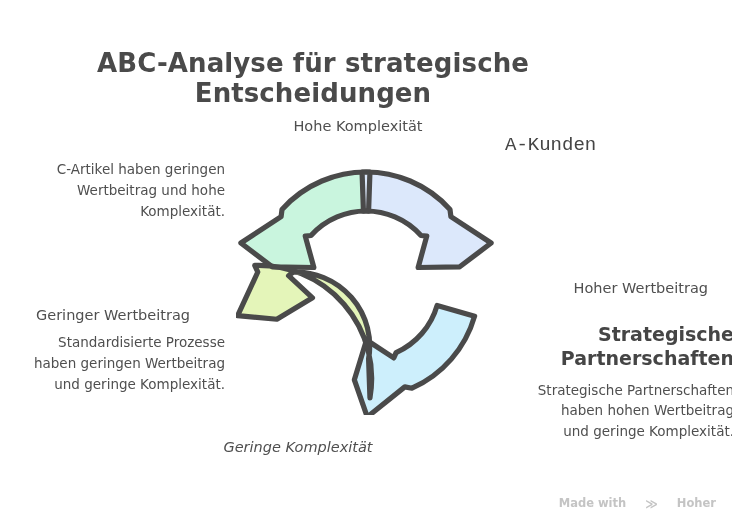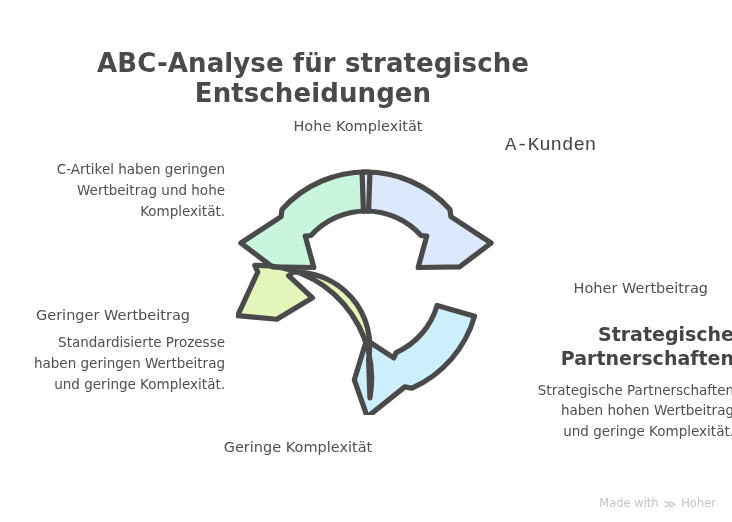--- a/index.html
+++ b/index.html
@@ -48,20 +48,21 @@
     left: 0;
     top: 118px;
     width: 716px;
     text-align: center;
   }
   .axis-bottom {
     left: 0;
     top: 439px;
     width: 596px;
     text-align: center;
+    font-style: italic;
   }
   .axis-left {
     left: 36px;
     top: 280px;
     text-align: left;
     margin-top: 27px;
   }
   .axis-right {
     right: 24px;
     top: 280px;
@@ -112,23 +113,24 @@
     font-weight: bold;
   }
 
   
   .watermark {
     position: absolute;
     right: 16px;
     bottom: 12px;
     display: flex;
     align-items: flex-end;
-    gap: 5px;
+    gap: 19px;
     font-size: 11.5px;
     color: #c4c4c4;
+    font-weight: bold;
   }
   .watermark .wm-glyph {
     font-size: 12px;
     color: #c4c4c4;
     line-height: 1;
     display: inline-block;
   }
 
   
   #cycle {

